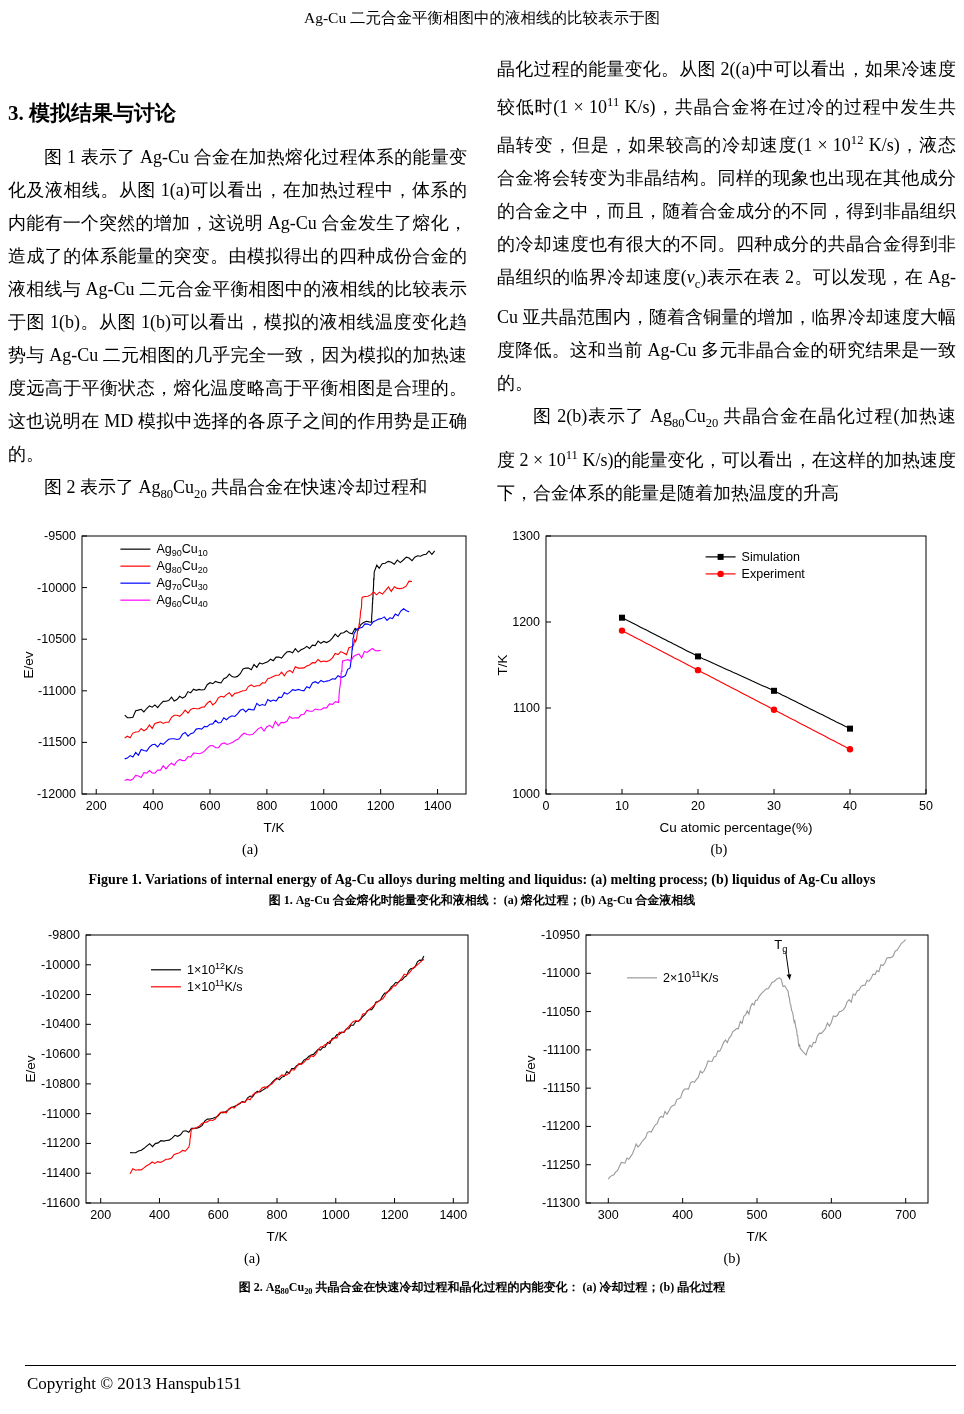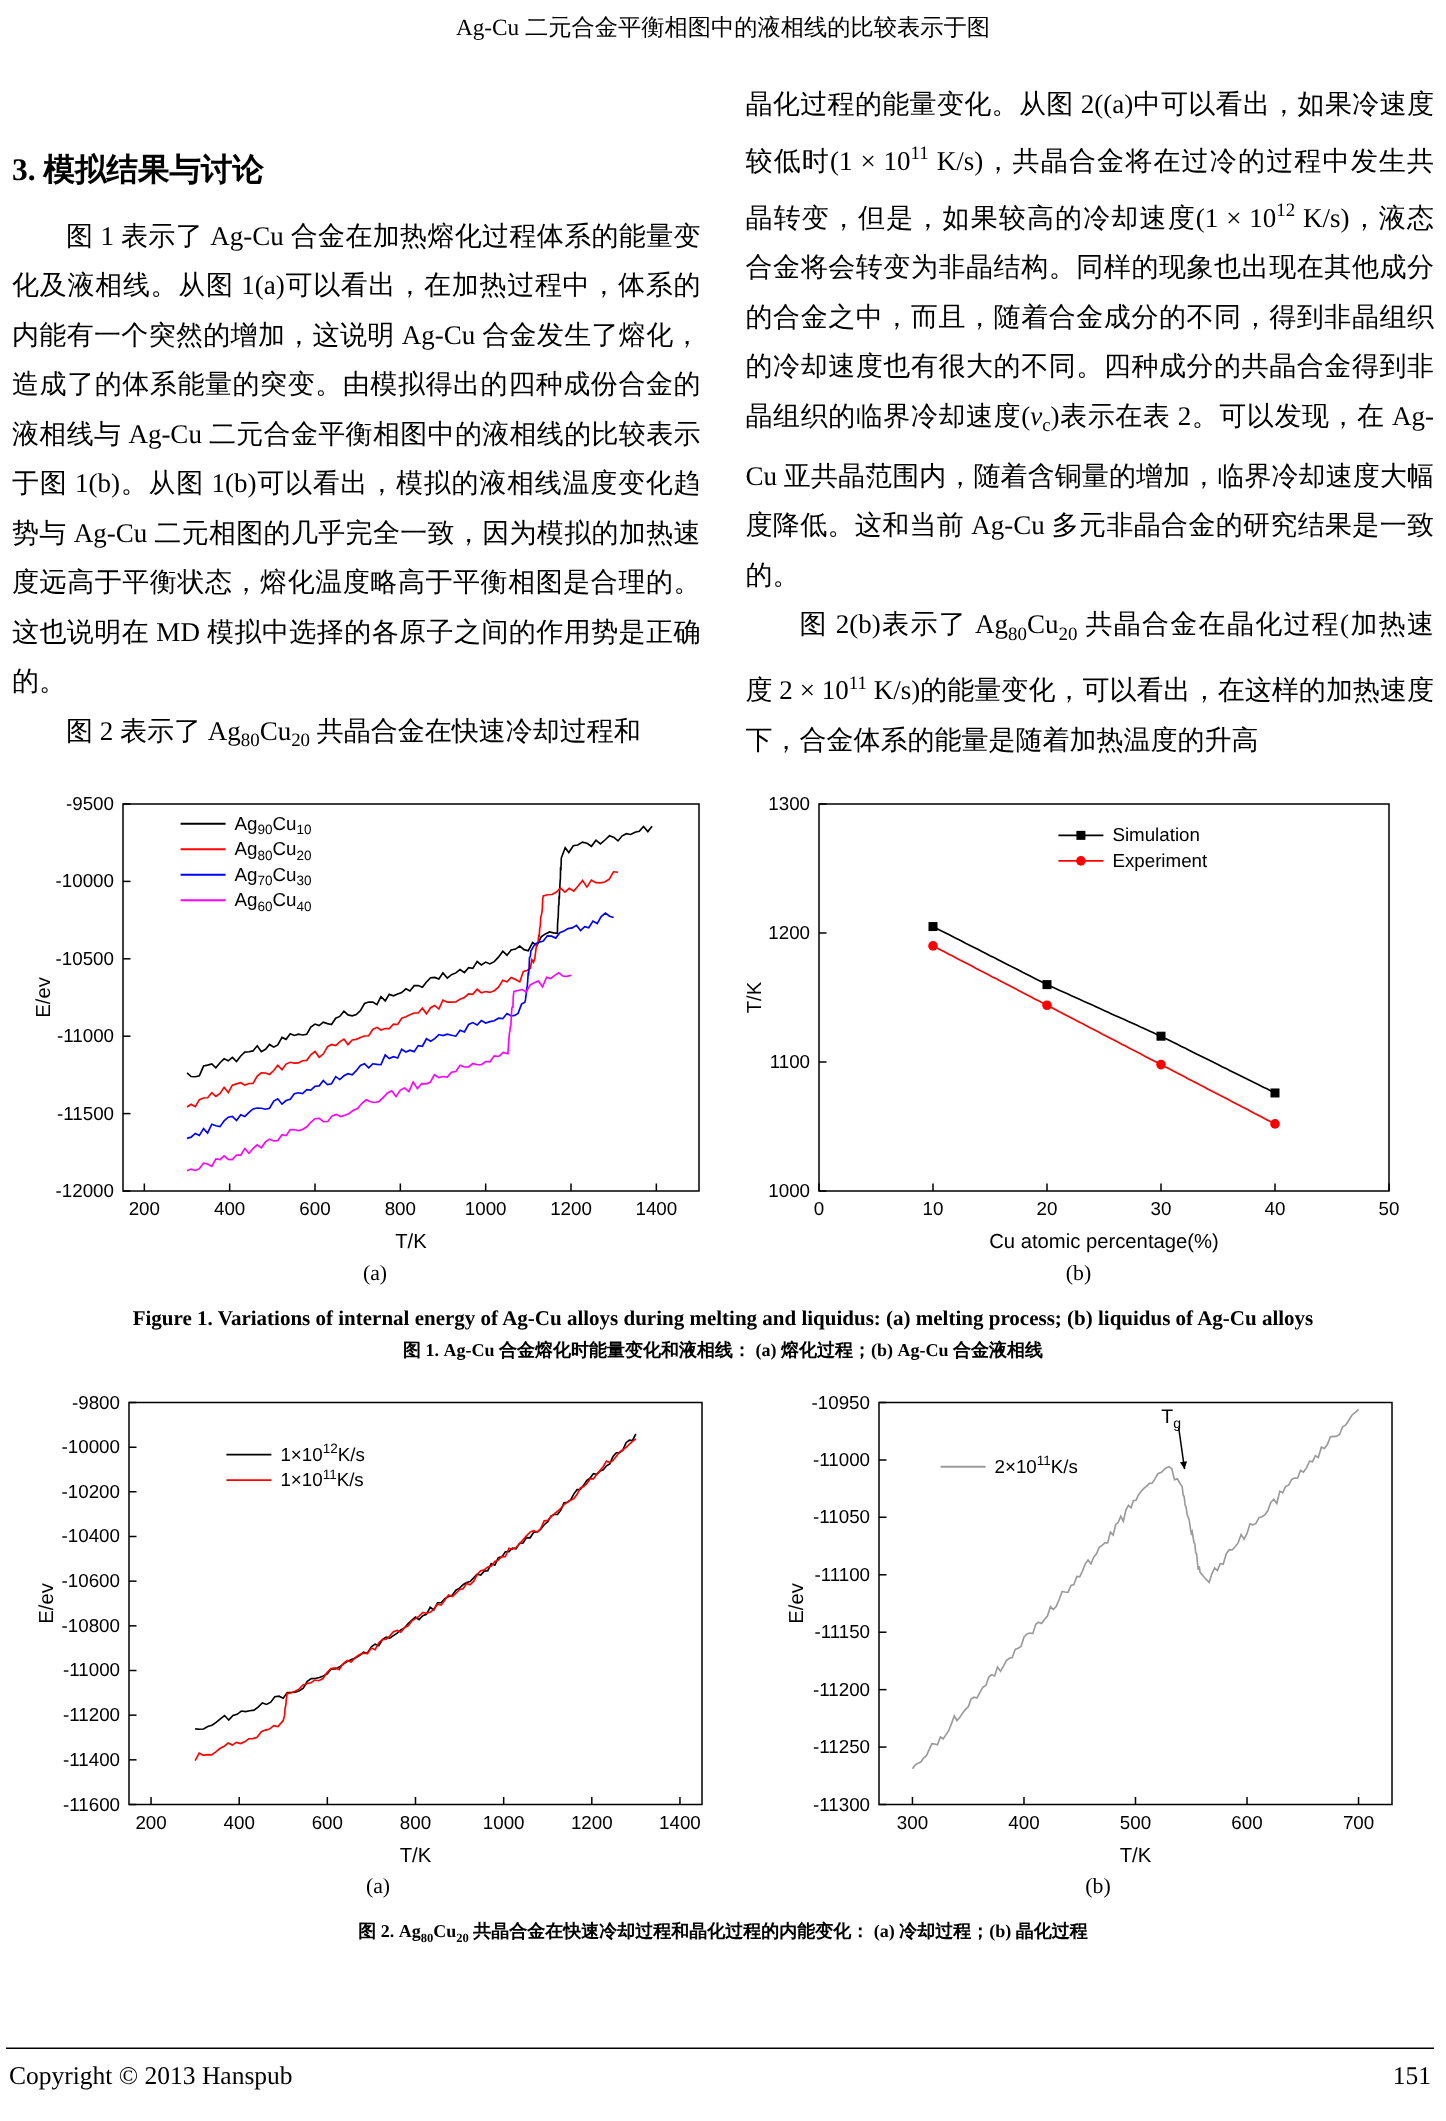--- a/index.html
+++ b/index.html
@@ -23,23 +23,23 @@
   .figure{margin-top:16px;text-align:center;}
   .chart-row{display:flex;justify-content:center;align-items:flex-end;}
   .row1{gap:14px;}
   .row2{gap:40px;}
   .chart{display:flex;flex-direction:column;align-items:center;}
   .sublabel{font-size:14.5px;margin-top:3px;text-align:center;}
   .caption{margin-top:12px;font-weight:bold;}
   .cap-en{font-size:14px;line-height:1.4;}
   .cap-zh{font-size:12px;line-height:1.4;margin-top:2px;}
   .footer{
-    position:absolute;left:4px;right:8px;bottom:4px;
+    position:absolute;left:25px;right:8px;bottom:4px;
     border-top:1px solid #000;
-    display:flex;justify-content:space-between;
+    display:flex;justify-content:flex-start;
     padding:8px 2px 16px 2px;
     font-size:17px;
   }
   svg{display:block;font-family:"Liberation Sans","DejaVu Sans",sans-serif;}
 </style>
 </head>
 <body>
 
 <div class="page">
 

